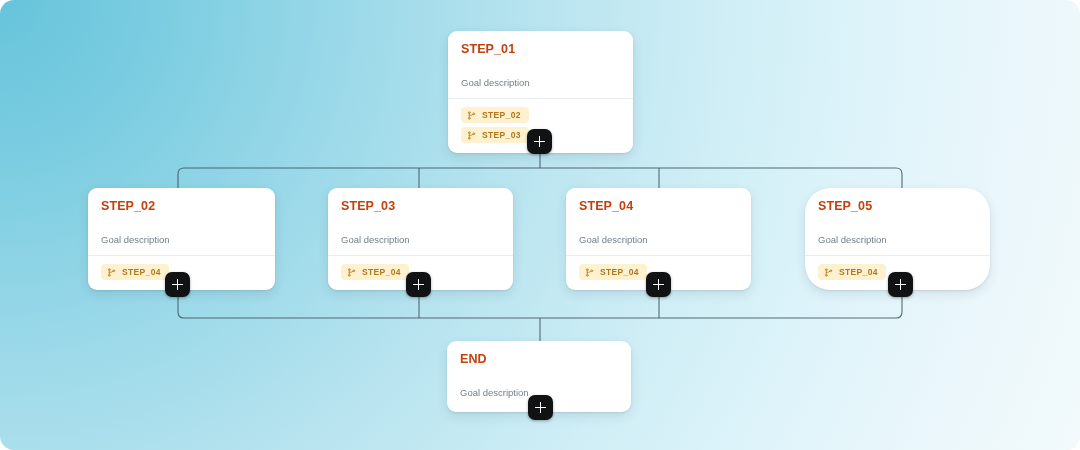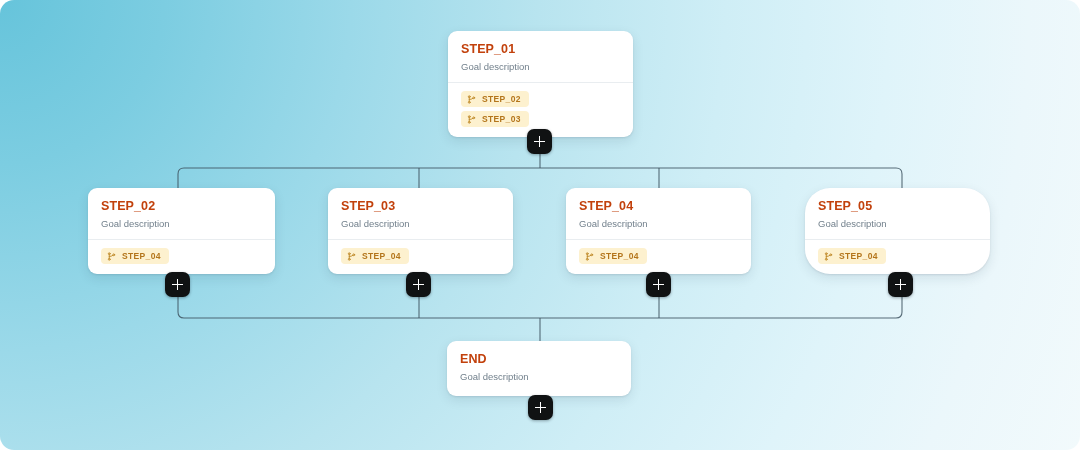--- a/index.html
+++ b/index.html
@@ -54,21 +54,21 @@
     font-size: 12.5px;
     font-weight: bold;
     color: #c2410c;
     letter-spacing: .1px;
     line-height: 15px;
   }
 
   .node-desc {
     font-size: 9.5px;
     color: #72808c;
-    margin-top: 4px;
+    margin-top: 20px;
     line-height: 12px;
   }
 
   .node-divider {
     height: 1px;
     background: #e9edf0;
     margin: 9px -13px 0 -13px;
   }
 
   .badges { margin-top: 8px; display: flex; flex-direction: column; gap: 4px; align-items: flex-start; }

